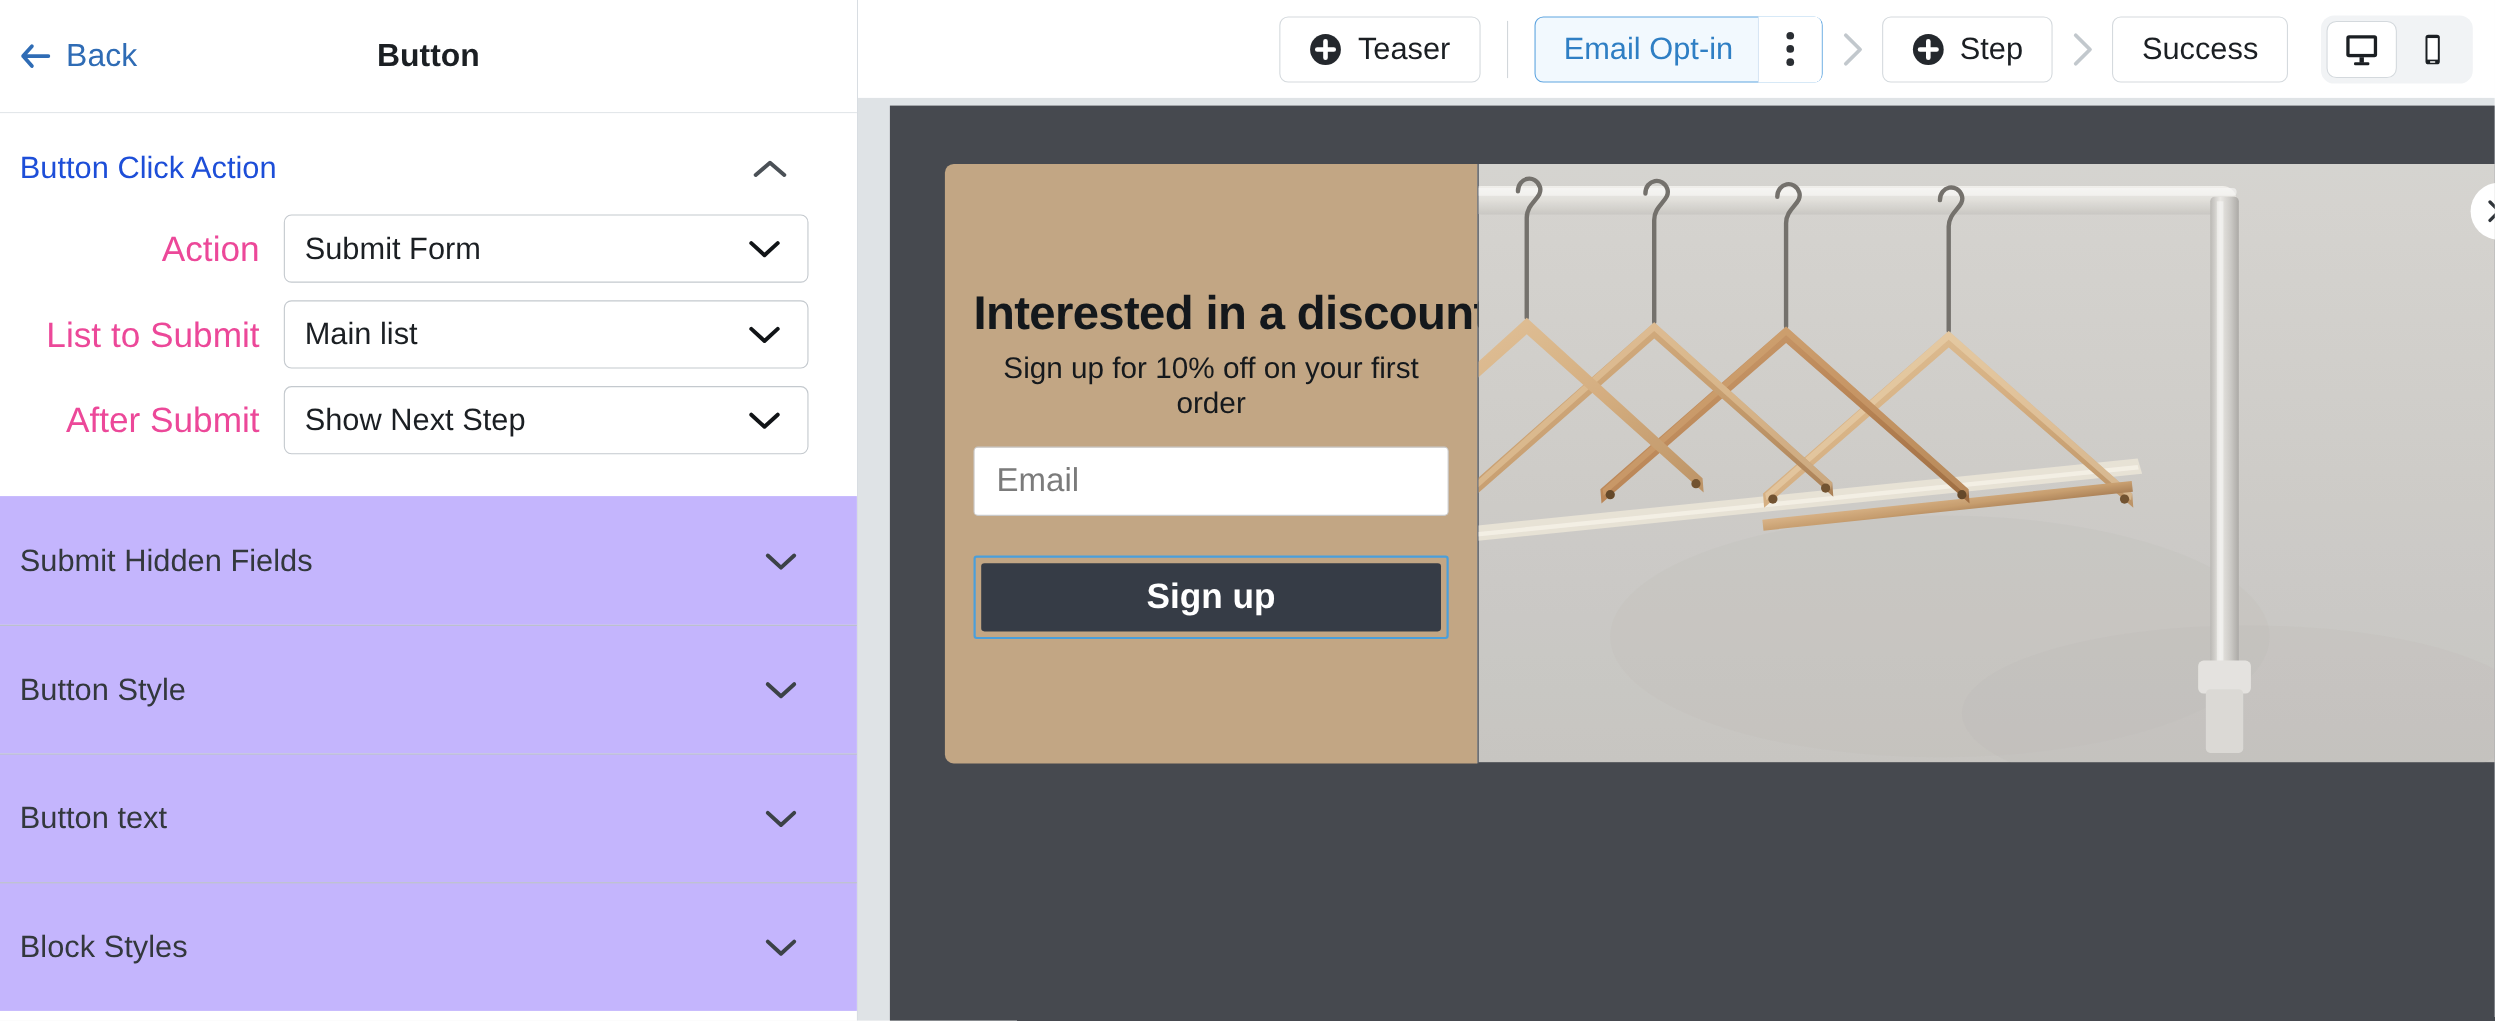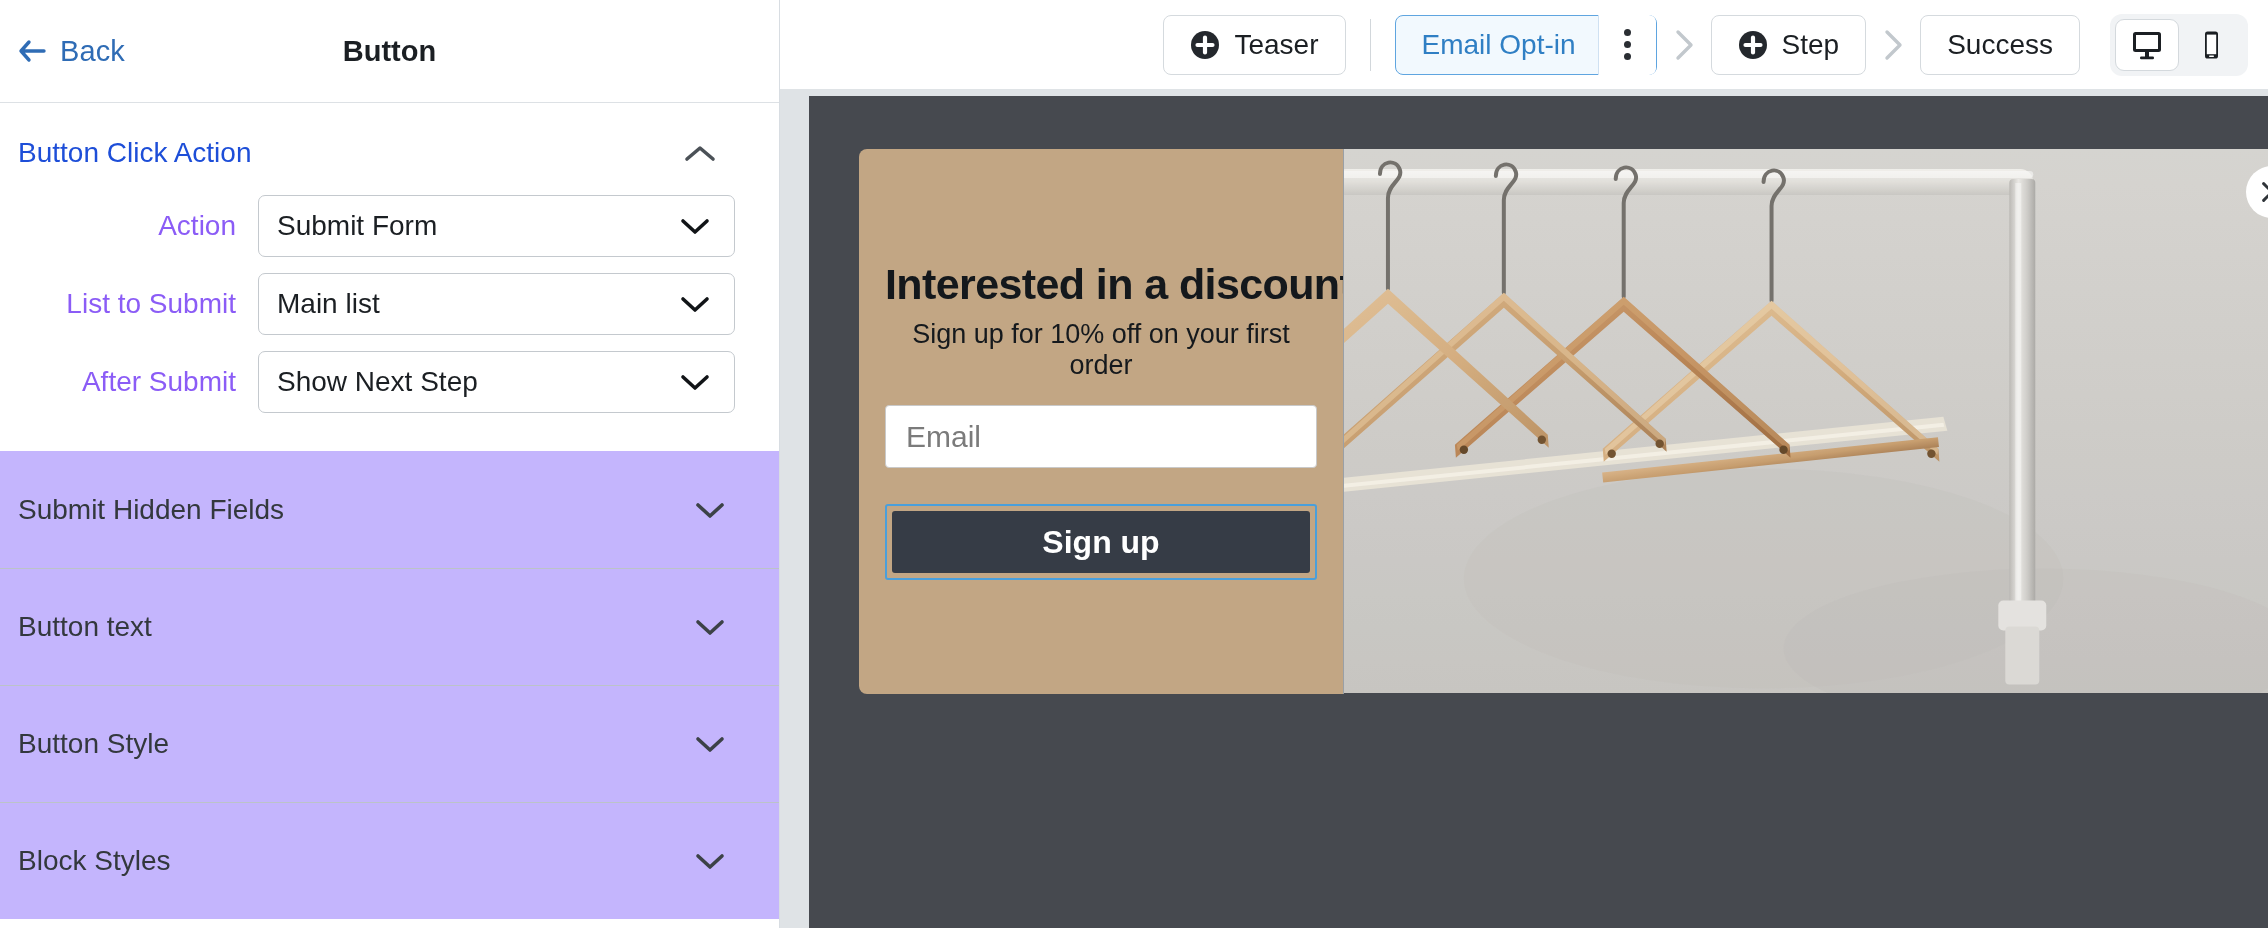--- a/index.html
+++ b/index.html
@@ -53,21 +53,21 @@
   }
   .acc-open-title { font-size: 28px; color: #1d4ed8; }
   .chev { width: 34px; height: 20px; display: block; }
 
   .field-row {
     display: flex; align-items: center;
     padding: 8px 44px 8px 0;
   }
   .field-label {
     width: 258px; text-align: right; padding-right: 22px;
-    font-size: 28px; color: #8b5cf6; white-space: nowrap;
+    font-size: 32px; color: #ec4899; white-space: nowrap;
   }
   .select-box {
     flex: 1; height: 62px;
     border: 1px solid #c4c9ce; border-radius: 7px;
     background: #fff;
     display: flex; align-items: center; justify-content: space-between;
     padding: 0 22px 0 18px;
     cursor: pointer;
     text-align: center;
   }
@@ -280,30 +280,30 @@
         <div class="acc-row">
           <span class="acc-label">Submit Hidden Fields</span>
           <span class="chev">
             <svg viewBox="0 0 34 20" width="34" height="20">
                 <path d="M5 5 L17 16 L29 5" stroke="#3c4247" stroke-width="3.6" fill="none" stroke-linecap="round" stroke-linejoin="round"></path>
               </svg>
           </span>
         </div>
 
         <div class="acc-row">
-          <span class="acc-label">Button text</span>
+          <span class="acc-label">Button Style</span>
           <span class="chev">
             <svg viewBox="0 0 34 20" width="34" height="20">
                 <path d="M5 5 L17 16 L29 5" stroke="#3c4247" stroke-width="3.6" fill="none" stroke-linecap="round" stroke-linejoin="round"></path>
               </svg>
           </span>
         </div>
 
         <div class="acc-row">
-          <span class="acc-label">Button Style</span>
+          <span class="acc-label">Button text</span>
           <span class="chev">
             <svg viewBox="0 0 34 20" width="34" height="20">
                 <path d="M5 5 L17 16 L29 5" stroke="#3c4247" stroke-width="3.6" fill="none" stroke-linecap="round" stroke-linejoin="round"></path>
               </svg>
           </span>
         </div>
 
         <div class="acc-row">
           <span class="acc-label">Block Styles</span>
           <span class="chev">

